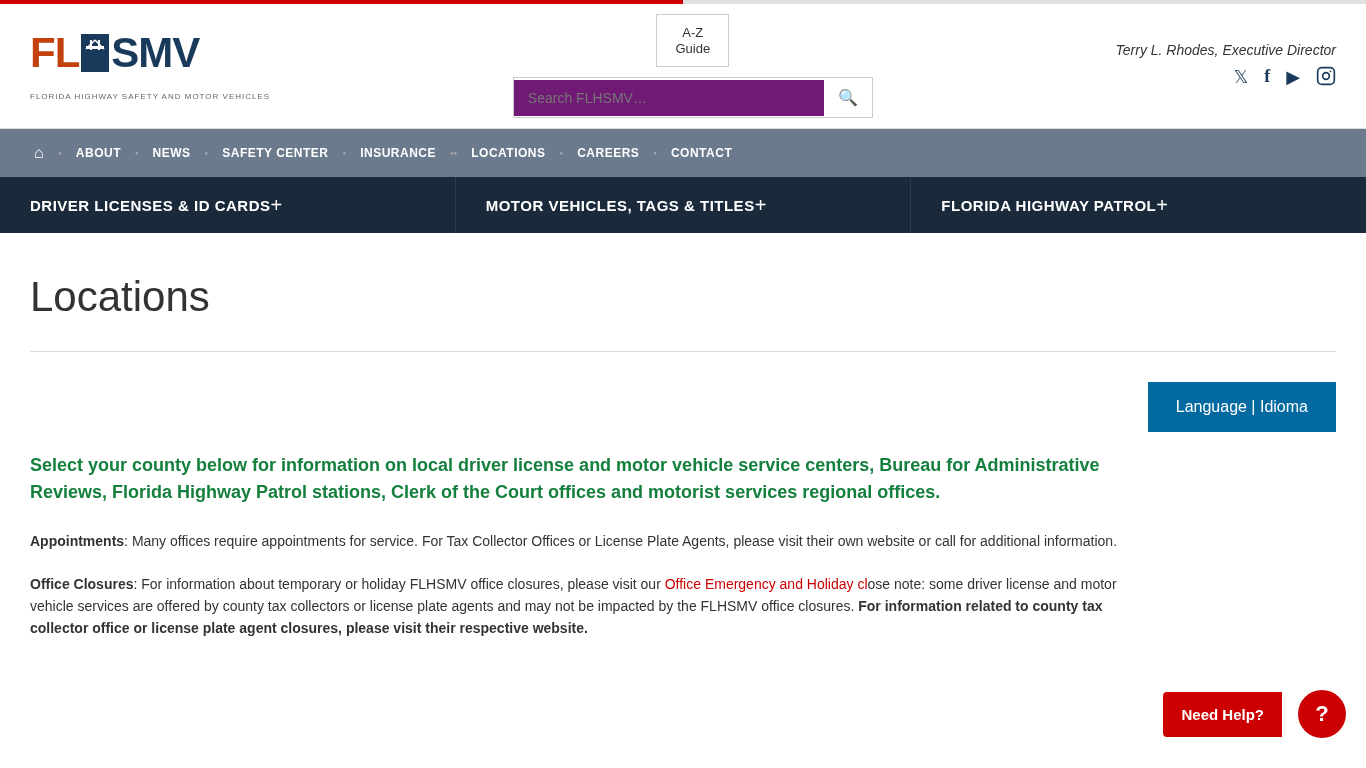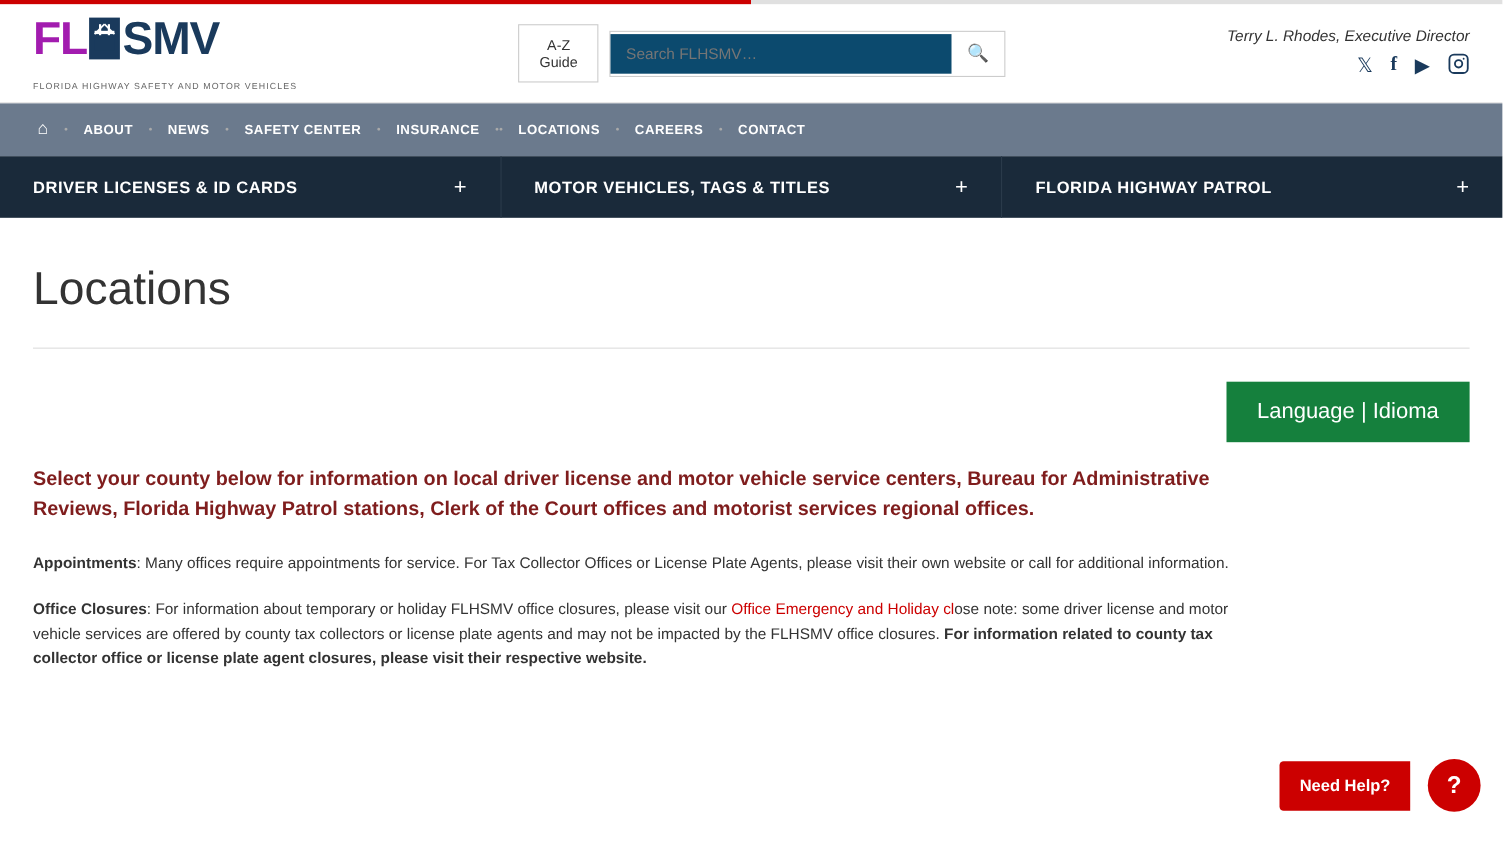--- a/index.html
+++ b/index.html
@@ -15,30 +15,30 @@
       border-bottom: 1px solid #ddd;
     }
     #logo-area { display: flex; align-items: center; }
     #logo-text { display: flex; flex-direction: column; }
     .logo-main {
       font-size: 42px;
       font-weight: 900;
       line-height: 1;
       letter-spacing: -1px;
     }
-    .logo-fl { color: #a21caf; }
+    .logo-fl { color: #c2410c; }
     .logo-hsmv { color: #1a3a5c; }
     .logo-subtitle {
       font-size: 8px;
       color: #666;
       letter-spacing: 1px;
       text-transform: uppercase;
       margin-top: 18px;
     }
-    #search-area { display: flex; align-items: center; gap: 10px; }
+    #search-area { display: flex; align-items: center; gap: 10px; flex-direction: column; }
     #az-guide-btn {
       background: #fff;
       border: 1px solid #ccc;
       padding: 10px 18px;
       font-size: 13px;
       cursor: pointer;
       color: #333;
       text-align: center;
       line-height: 1.2;
     }
@@ -48,21 +48,21 @@
       border: 1px solid #ccc;
       width: 360px;
     }
     #search-input {
       border: none;
       outline: none;
       padding: 10px 14px;
       font-size: 14px;
       color: #999;
       flex: 1;
-      background: #0c4a6e;
+      background: #701a75;
     }
     #search-btn {
       background: none;
       border: none;
       padding: 10px 14px;
       cursor: pointer;
       color: #999;
       font-size: 16px;
     }
     #top-right { display: flex; flex-direction: column; align-items: flex-end; gap: 8px; }
@@ -99,21 +99,20 @@
 
     
     #mega-nav {
       background: #1a2a3a;
       display: flex;
       height: 56px;
     }
     .mega-nav-item {
       display: flex;
       align-items: center;
-      justify-content: space-between;
       padding: 12px 30px;
       color: #fff;
       font-size: 15px;
       font-weight: 700;
       text-transform: uppercase;
       letter-spacing: 0.5px;
       cursor: pointer;
       border-right: 1px solid #2a3a4a;
       flex: 1;
     }
@@ -126,33 +125,33 @@
       font-size: 42px;
       font-weight: 300;
       color: #333;
       margin-bottom: 30px;
     }
     #title-divider { border: none; border-top: 1px solid #ddd; margin-bottom: 30px; }
 
     
     #lang-btn-wrap { display: flex; justify-content: flex-end; margin-bottom: 20px; }
     #lang-btn {
-      background: #15803d;
+      background: #0369a1;
       color: #fff;
       border: none;
       padding: 16px 28px;
-      font-size: 20px;
+      font-size: 16px;
       cursor: pointer;
     }
 
     
     #main-desc {
       font-size: 18px;
       font-weight: 700;
-      color: #7f1d1d;
+      color: #15803d;
       line-height: 1.5;
       margin-bottom: 24px;
       max-width: 1100px;
     }
 
     
     .info-para {
       font-size: 14px;
       color: #333;
       line-height: 1.6;

